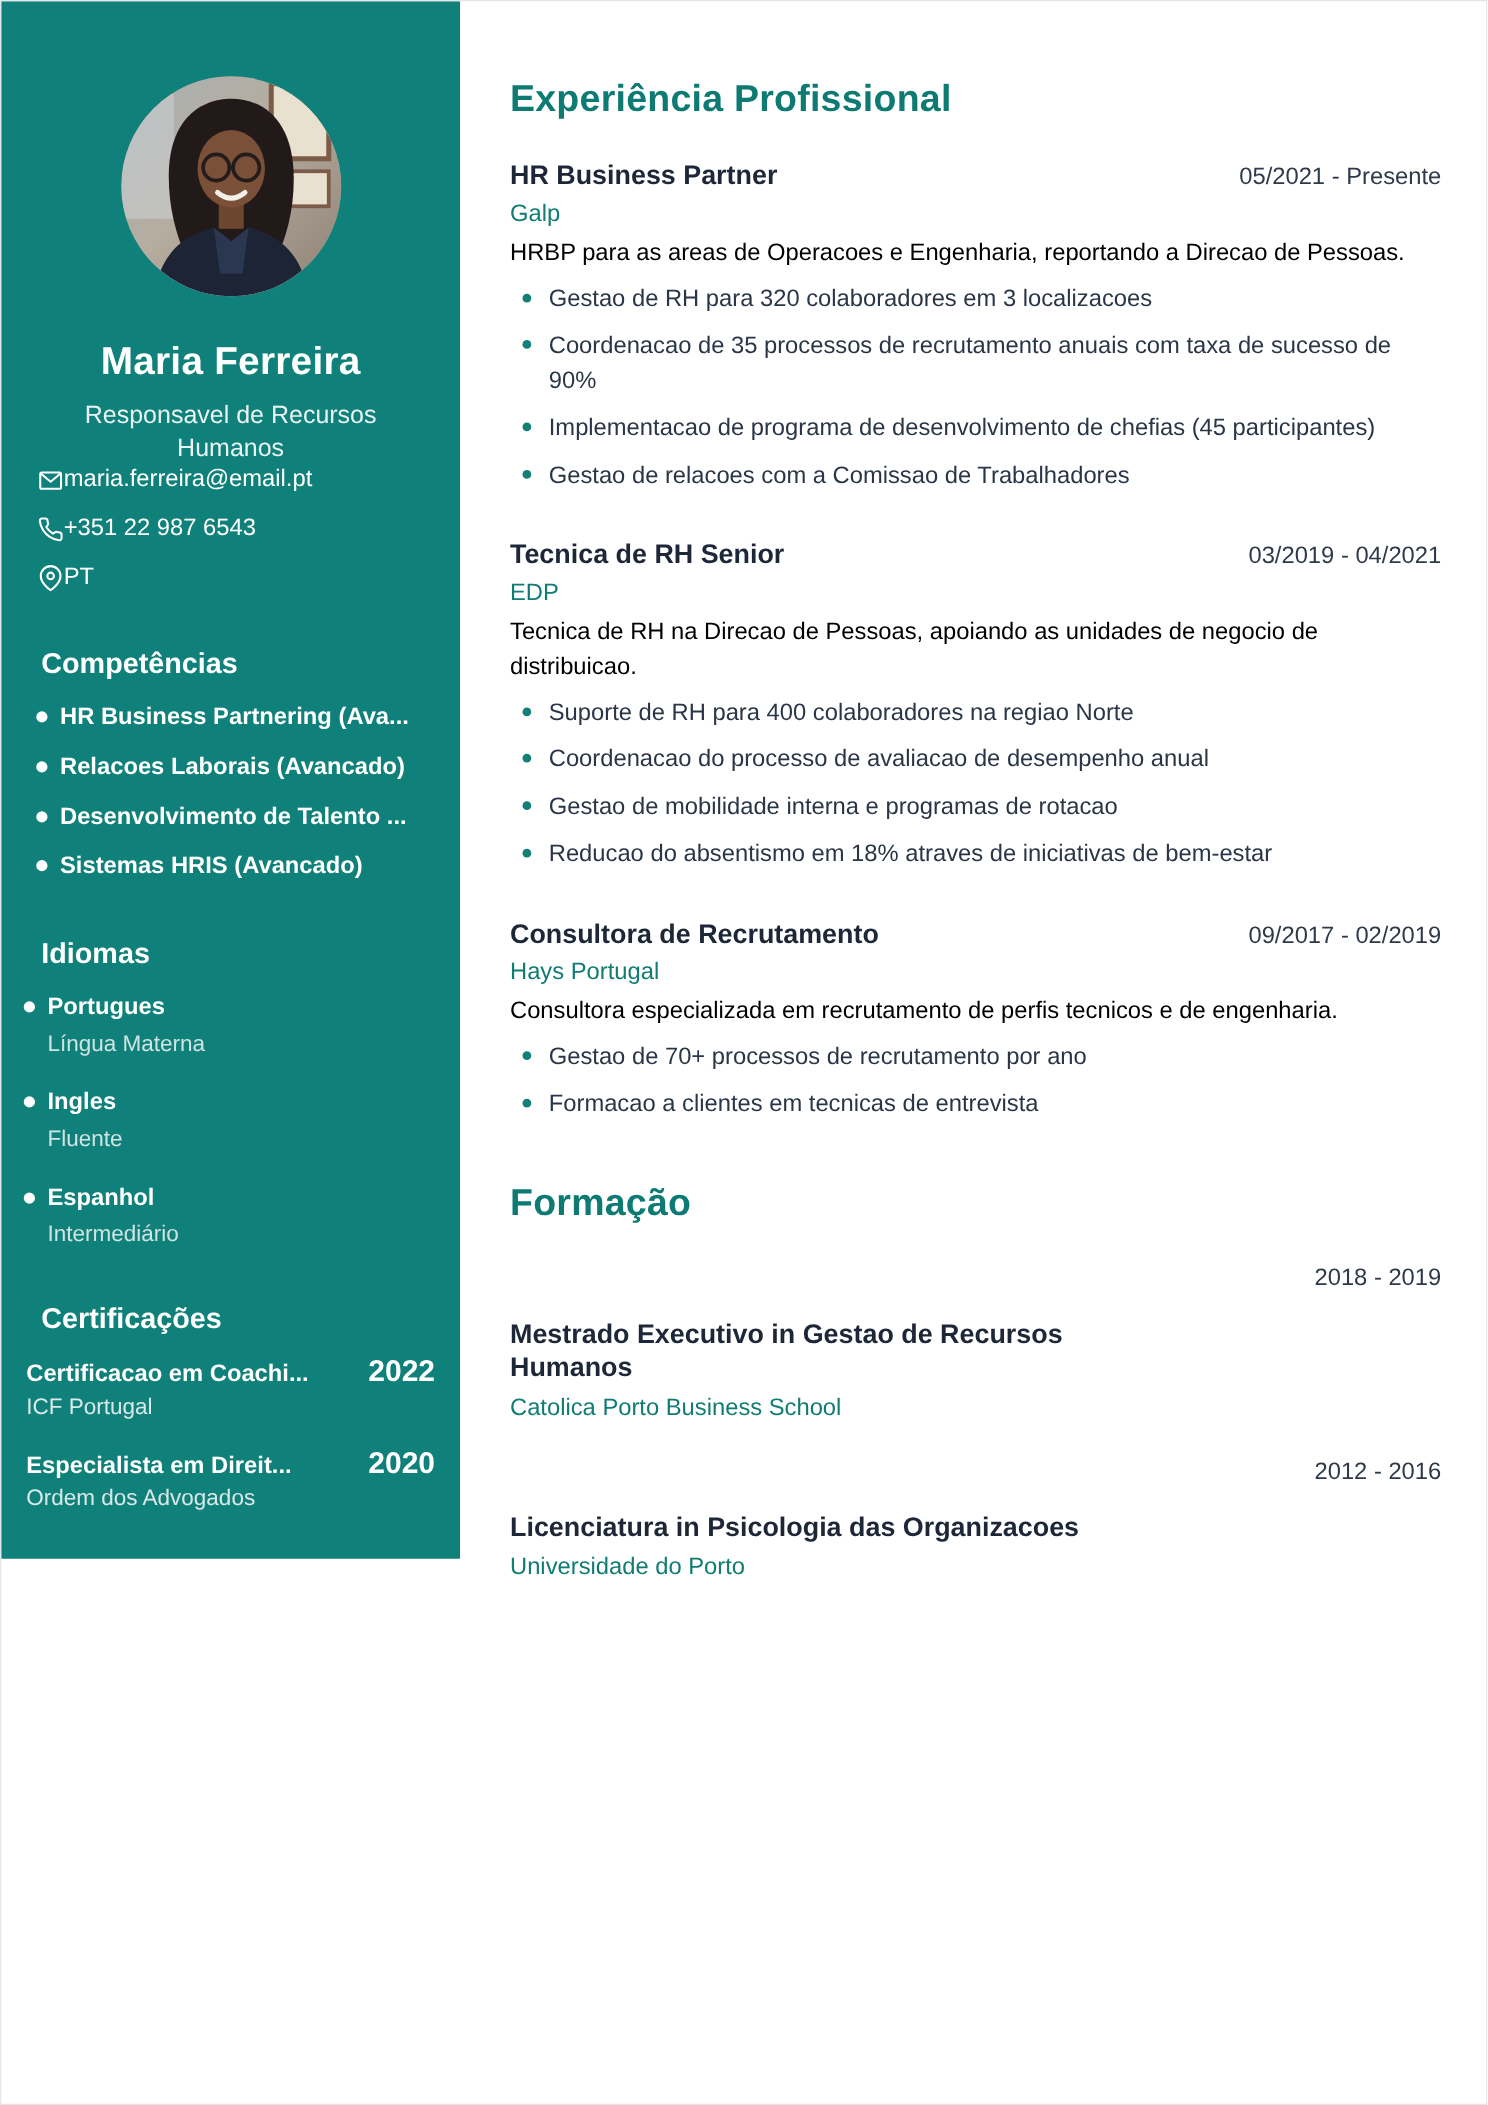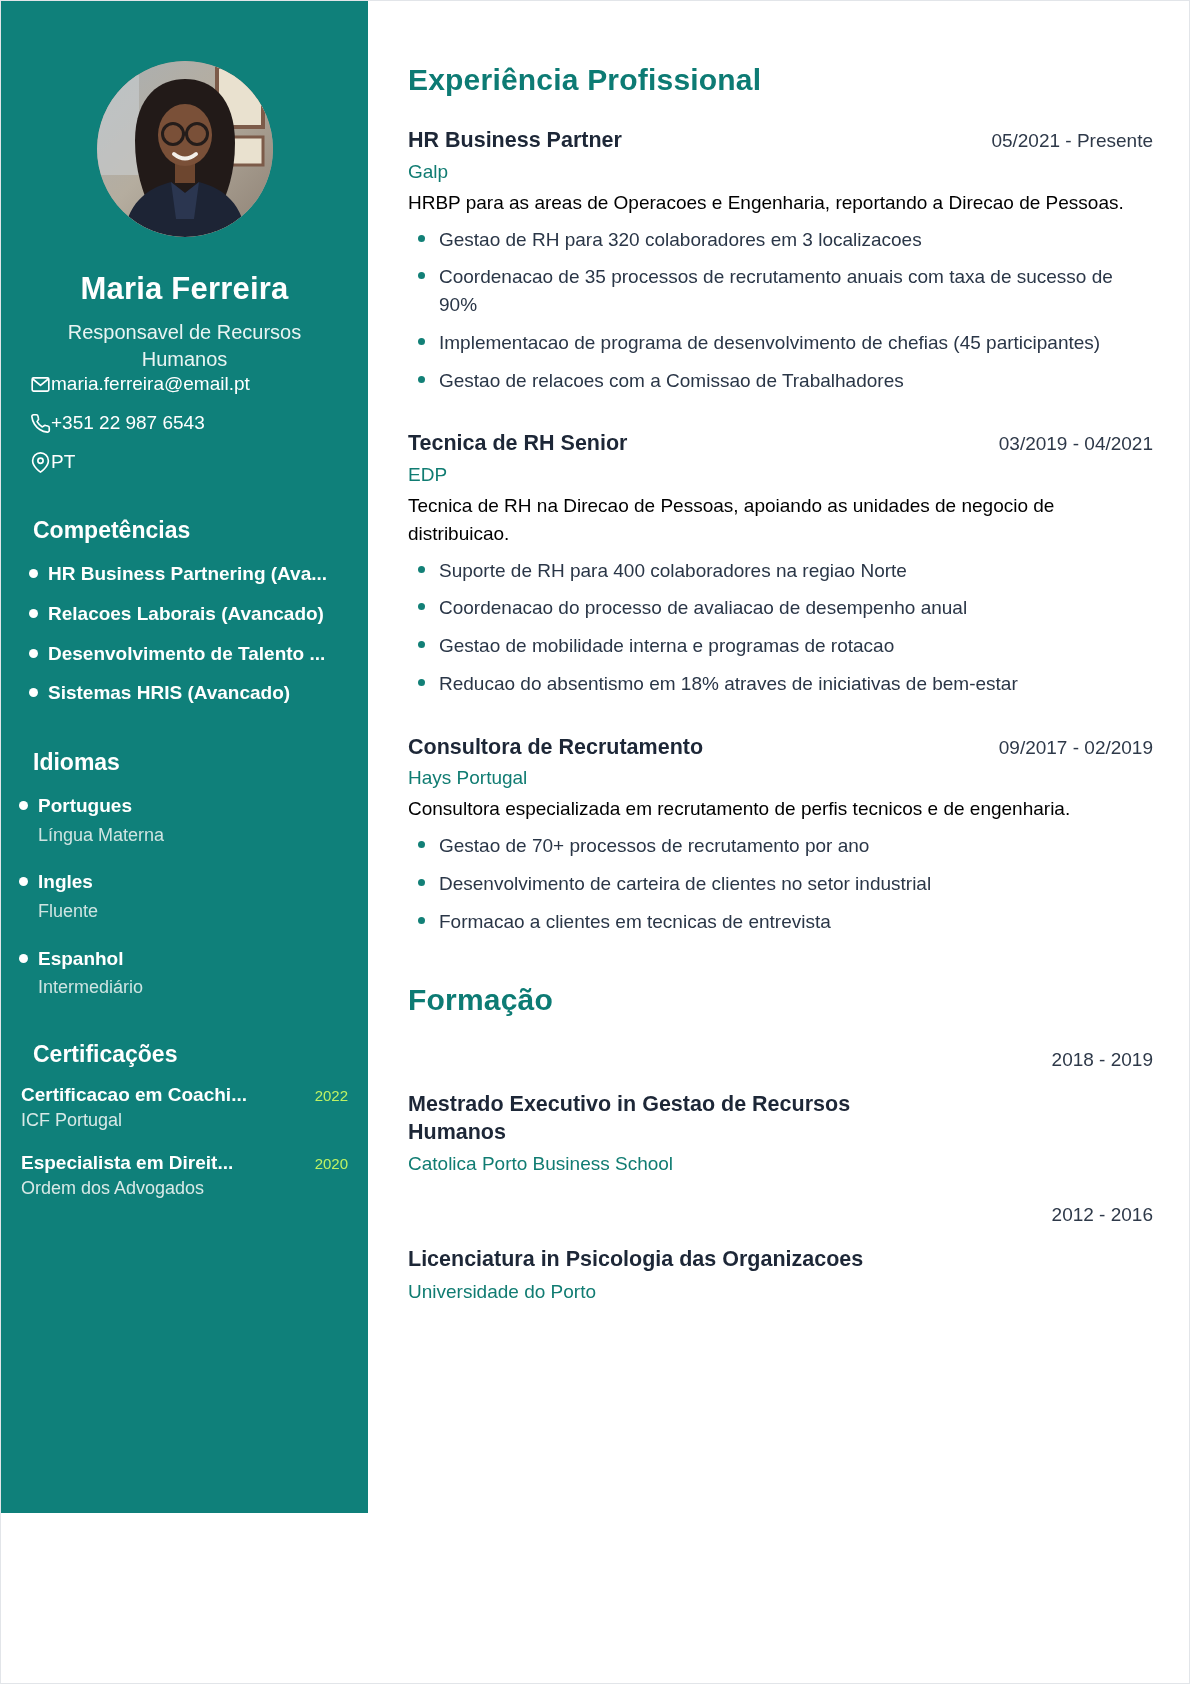--- a/index.html
+++ b/index.html
@@ -6,21 +6,21 @@
   body{font-family:"Liberation Sans","DejaVu Sans",sans-serif;-webkit-font-smoothing:antialiased;}
 
   .page{
     width:1190px;height:1684px;box-sizing:border-box;
     border:1px solid #e2e5e9;background:#ffffff;
     display:flex;align-items:flex-start;position:relative;overflow:hidden;
   }
 
   
   .sidebar{
-    width:367px;flex:none;height:1512px;background:#0F807A;color:#ffffff;
+    width:367px;flex:none;height:1246px;background:#0F807A;color:#ffffff;
     box-sizing:border-box;overflow:hidden;
   }
   .photo{
     width:176px;height:176px;border-radius:50%;overflow:hidden;
     margin:60px auto 0;display:block;background:#a8a298;
   }
   .photo svg{display:block;width:176px;height:176px;}
   .side-name{
     margin:34px 16px 0;text-align:center;
     font-size:31px;font-weight:700;letter-spacing:.2px;color:#ffffff;
@@ -47,21 +47,21 @@
   .lang-list{list-style:none;margin:0;padding:0 20px 0 18px;}
   .lang-item{position:relative;padding-left:19px;margin:0 0 24px;line-height:1.25;}
   .lang-item::before{content:"";position:absolute;left:0;top:7px;width:9px;height:9px;border-radius:50%;background:#ffffff;}
   .lang-name{font-size:19px;font-weight:700;color:#ffffff;}
   .lang-level{margin-top:6px;font-size:18px;color:#cfe4e2;font-weight:400;}
 
   .cert-h{padding:0 32px;margin:42px 0 16px;font-size:23px;font-weight:700;}
   .cert-item{padding:0 20px;margin:0 0 21px;}
   .cert-row{display:flex;justify-content:space-between;align-items:baseline;gap:10px;}
   .cert-title{font-size:19px;font-weight:700;color:#ffffff;line-height:1.2;}
-  .cert-year{font-size:15px;color:#bef264;font-weight:400;flex:none;}
+  .cert-year{font-size:24px;color:#ffffff;font-weight:700;flex:none;}
   .cert-org{margin-top:3px;font-size:18px;color:#d9e9e7;line-height:1.2;}
 
   
   .main{flex:1;box-sizing:border-box;padding:50px 36px 0 40px;min-width:0;}
   .main-h{font-size:30px;font-weight:700;color:#0D7B74;margin:12px 0 30px;letter-spacing:.2px;}
   .main-h.formacao{margin-top:48px;}
 
   .job{margin:0 0 36px;}
   .job-head{display:flex;justify-content:space-between;align-items:baseline;gap:16px;}
   .job-title{font-size:21.5px;font-weight:700;color:#1D2737;line-height:1.25;}
@@ -227,21 +227,20 @@
 
     <section class="job">
       <div class="job-head">
         <span class="job-title">Consultora de Recrutamento</span>
         <span class="job-dates">09/2017 - 02/2019</span>
       </div>
       <div class="job-company">Hays Portugal</div>
       <div class="job-summary">Consultora especializada em recrutamento de perfis tecnicos e de engenharia.</div>
       <ul class="job-bullets">
         <li>Gestao de 70+ processos de recrutamento por ano</li>
-        <li>Desenvolvimento de carteira de clientes no setor industrial</li>
         <li>Formacao a clientes em tecnicas de entrevista</li>
       </ul>
     </section>
 
     <h1 class="main-h formacao">Formação</h1>
 
     <section class="edu">
       <div class="edu-head">
         <span class="edu-degree">Mestrado Executivo in Gestao de Recursos Humanos</span>
         <span class="edu-dates">2018 - 2019</span>

